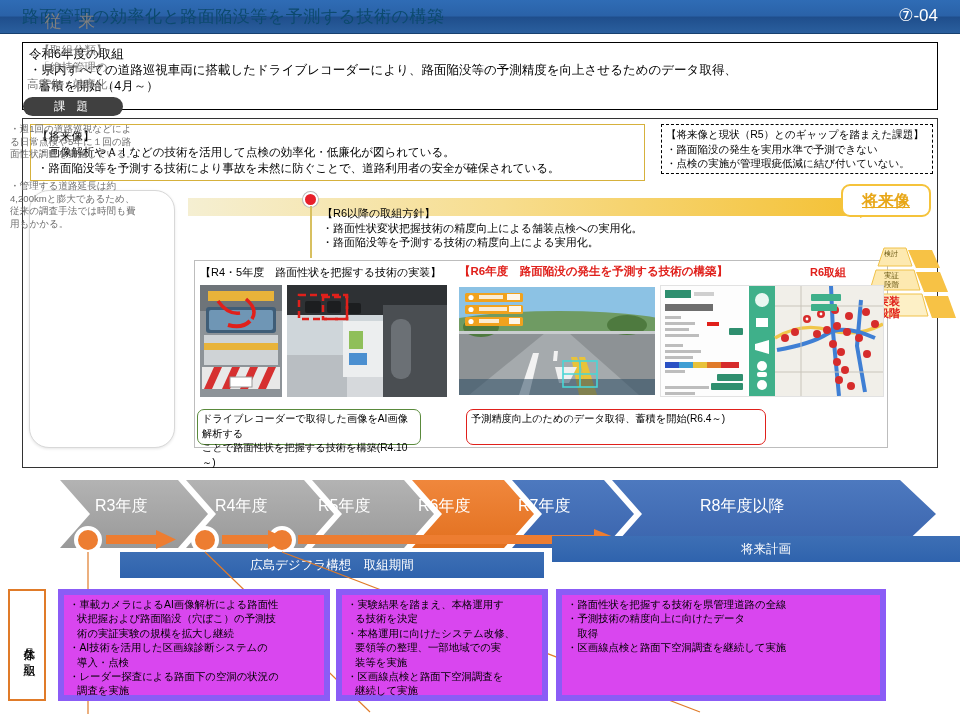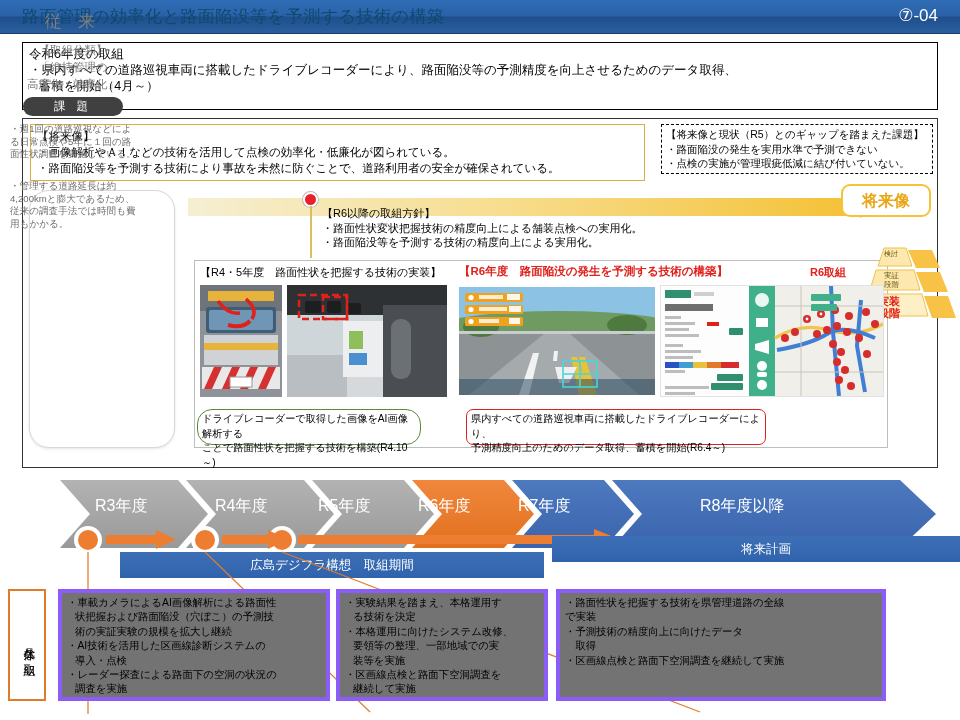--- a/index.html
+++ b/index.html
@@ -74,21 +74,21 @@
 
   
   #vision-arrow{
     left:188px;top:196px;width:700px;height:22px;
   }
   #vision-arrow svg{display:block;}
   
   #vision-pill{
     left:841px;top:184px;width:90px;height:33px;
     border:2px solid #f5c33b;border-radius:9px;background:#fff;
-    color:#e8a718;font-size:16px;font-weight:bold;text-align:center;line-height:30px;
+    color:#e8a718;font-size:16px;font-weight:bold;text-align:center;line-height:30px;text-decoration:underline;
   }
   
   #arrow-dot{
     left:303px;top:192px;width:15px;height:15px;border-radius:50%;
     background:#e8202a;border:2px solid #fff;box-shadow:0 0 0 1px #bbb;
   }
   
   #arrow-stem{left:310px;top:206px;width:1.5px;height:52px;background:#d8c060;}
 
   
@@ -110,21 +110,21 @@
   
   .photo{border:0;overflow:hidden;}
   #photo-truck{left:200px;top:285px;width:82px;height:112px;background:#9aa0a4;}
   #photo-cabin{left:287px;top:285px;width:160px;height:112px;background:#c9cdd0;}
   #photo-road{left:459px;top:287px;width:196px;height:108px;background:#5d8fb8;}
   #photo-dash{left:660px;top:285px;width:224px;height:112px;background:#fff;border:1px solid #e2e2e2;}
 
   
   #callout-left{
     left:197px;top:409px;width:224px;height:36px;
-    border:1.6px solid #5a8a3c;border-radius:15px;background:#fff;padding:2px 4px;
+    border:1.6px solid #5a8a3c;border-radius:7px;background:#fff;padding:2px 4px;
   }
   #callout-right{
     left:466px;top:409px;width:300px;height:36px;
     border:1.8px solid #e0201b;border-radius:7px;background:#fff;padding:2px 4px;
   }
   .callout-t{font-size:10.2px;line-height:14.6px;}
 
   
   #timeline{left:0;top:474px;width:960px;height:110px;}
   .tl-label{position:absolute;color:#fff;font-size:16px;white-space:nowrap;}
@@ -135,21 +135,21 @@
   
   #label-box{
     left:8px;top:589px;width:38px;height:112px;
     border:2px solid #e07b29;background:#fff;
   }
   #label-text{
     width:38px;height:112px;display:flex;align-items:center;justify-content:center;
     font-size:12px;line-height:17px;letter-spacing:1px;
     writing-mode:vertical-rl;text-orientation:upright;
   }
-  .bbox{border:4px solid #8b5cf6;background:#737373;padding:3px 5px;}
+  .bbox{border:6px solid #8b5cf6;background:#d946ef;padding:3px 5px;}
   #bbox1{left:58px;top:589px;width:272px;height:112px;}
   #bbox2{left:336px;top:589px;width:212px;height:112px;}
   #bbox3{left:556px;top:589px;width:330px;height:112px;}
   .bt{font-size:10.4px;line-height:14.4px;}
   .bt-ind{padding-left:8px;}
 
   
   #connectors{left:0;top:474px;width:960px;height:246px;}
 </style>
 </head>
@@ -407,21 +407,20 @@
     <rect x="150" y="8" width="30" height="7" rx="1" fill="#3fb08a"></rect>
     <rect x="150" y="18" width="26" height="7" rx="1" fill="#3fb08a"></rect>
   </svg>
 </div>
 
 <div class="abs" id="callout-left">
   <div class="callout-t">ドライブレコーダーで取得した画像をAI画像解析する</div>
   <div class="callout-t">ことで路面性状を把握する技術を構築(R4.10～)</div>
 </div>
 <div class="abs" id="callout-right">
-  <div class="callout-t">県内すべての道路巡視車両に搭載したドライブレコーダーにより、</div>
   <div class="callout-t">予測精度向上のためのデータ取得、蓄積を開始(R6.4～)</div>
 </div>
 
 <div class="abs" id="timeline">
   <svg width="960" height="110" viewBox="0 0 960 110">
     <defs>
       <linearGradient id="gg" x1="0" y1="0" x2="0" y2="1">
         <stop offset="0" stop-color="#b3b3b3"></stop>
           <stop offset="1" stop-color="#999999"></stop>
       </linearGradient>
@@ -495,17 +494,16 @@
   <div class="bt bt-ind">る技術を決定</div>
   <div class="bt">・本格運用に向けたシステム改修、</div>
   <div class="bt bt-ind">要領等の整理、一部地域での実</div>
   <div class="bt bt-ind">装等を実施</div>
   <div class="bt">・区画線点検と路面下空洞調査を</div>
   <div class="bt bt-ind">継続して実施</div>
 </div>
 
 <div class="abs bbox" id="bbox3">
   <div class="bt">・路面性状を把握する技術を県管理道路の全線</div>
-  <div class="bt">で実装</div>
   <div class="bt">・予測技術の精度向上に向けたデータ</div>
   <div class="bt">　取得</div>
   <div class="bt">・区画線点検と路面下空洞調査を継続して実施</div>
 </div>
 
 </body></html>

